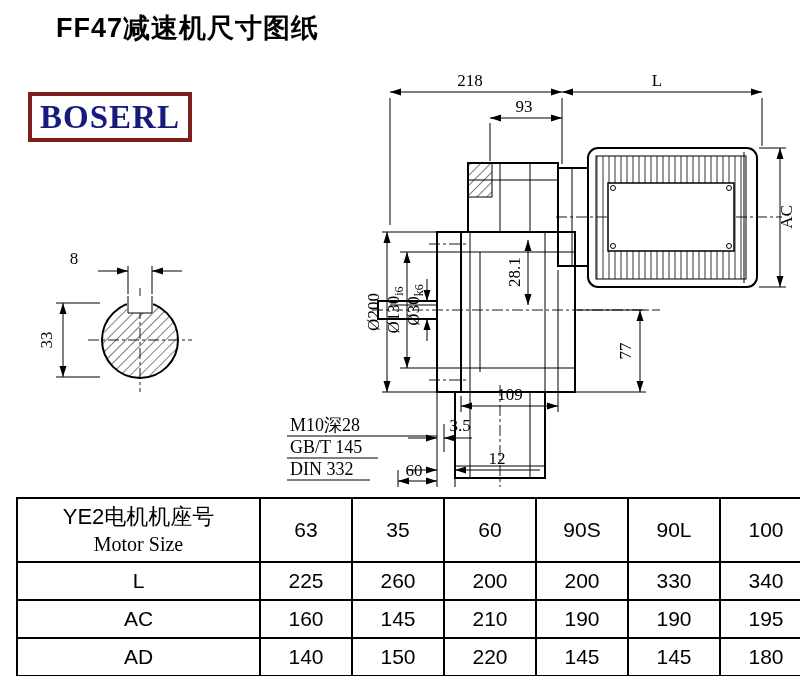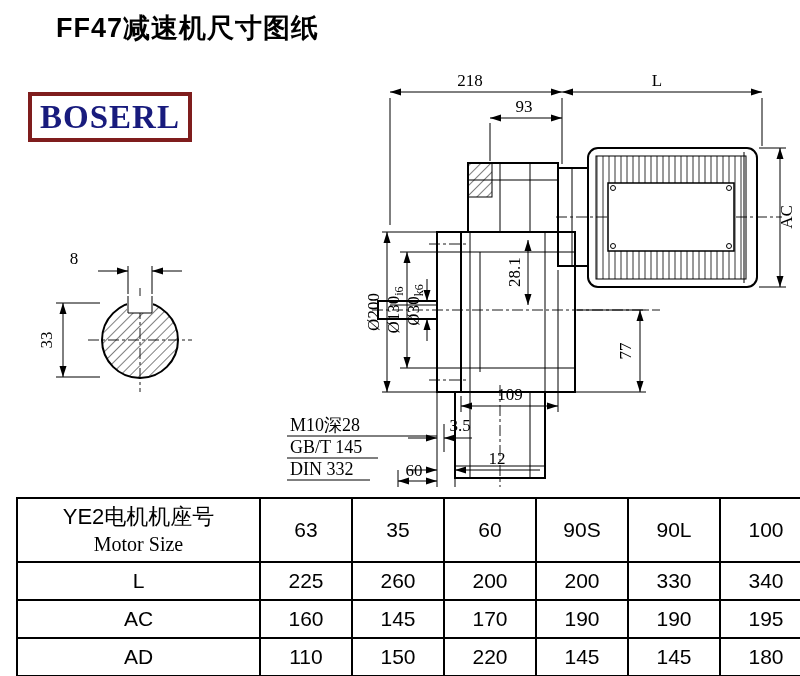--- a/index.html
+++ b/index.html
@@ -206,28 +206,28 @@
         <td>260</td>
         <td>200</td>
         <td>200</td>
         <td>330</td>
         <td>340</td>
       </tr>
       <tr class="datarow">
         <td>AC</td>
         <td>160</td>
         <td>145</td>
-        <td>170</td>
+        <td>210</td>
         <td>190</td>
         <td>190</td>
         <td>195</td>
       </tr>
       <tr class="datarow">
         <td>AD</td>
-        <td>110</td>
+        <td>140</td>
         <td>150</td>
         <td>220</td>
         <td>145</td>
         <td>145</td>
         <td>180</td>
       </tr>
     </tbody>
   </table>
 
 </div>

